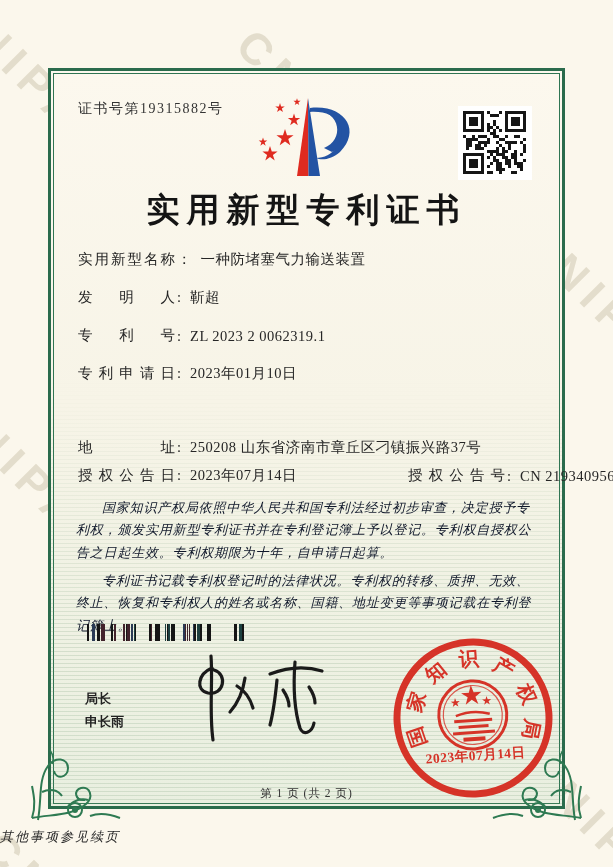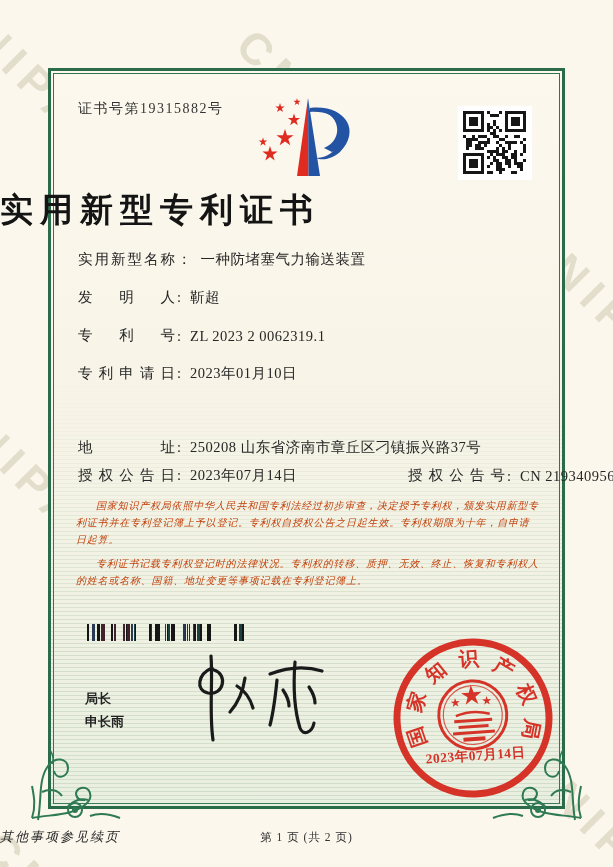--- a/index.html
+++ b/index.html
@@ -29,34 +29,34 @@
     mask-image:linear-gradient(180deg, transparent 0 42%, #000 78%);
     pointer-events:none;
   }
   .cert-no{
     position:absolute; left:78px; top:100px; font-size:14px; color:#343434;
     letter-spacing:1.5px; z-index:3;
   }
   .logo{ position:absolute; left:240px; top:96px; width:130px; height:84px; z-index:3;}
   .qr{ position:absolute; left:458px; top:106px; width:74px; height:74px; background:#fff; padding:0; z-index:3;}
   .title{
-    position:absolute; left:0; right:0; top:188px; text-align:left;
+    position:absolute; left:0; right:0; top:188px; text-align:center;
     font-size:33px; font-weight:700; letter-spacing:7px; color:#141414; z-index:3;
   }
   .field-row{ position:absolute; left:78px; font-size:14.5px; color:#262626; white-space:nowrap; z-index:3;}
   .flabel{
     display:inline-block; width:97px; text-align:justify; text-align-last:justify;
     -moz-text-align-last:justify; text-justify:inter-character; vertical-align:bottom;
   }
   .fcolon{ margin:0 9px 0 2px; }
   .fvalue{ letter-spacing:0.5px; }
   .grant-col{ position:absolute; left:330px; top:0; }
   .paras{
     position:absolute; left:76px; top:497px; width:463px; z-index:3;
-    font-size:10px; line-height:1.72; color:#c2410c; font-style:italic; letter-spacing:0.8px;
+    font-size:13px; line-height:1.72; color:#0f172a; font-style:italic; letter-spacing:0.8px;
   }
   .paras p{ margin:0 0 6px 0; text-indent:2em; }
   .barcode{ position:absolute; left:87px; top:624px; width:158px; height:17px; z-index:3;}
   .signer{
     position:absolute; left:85px; top:688px; z-index:3;
     font-family:"Liberation Sans","DejaVu Sans",sans-serif;
     font-size:13px; font-weight:600; color:#222; line-height:1.75;
   }
   .signature{ position:absolute; left:182px; top:652px; width:160px; height:95px; z-index:4;}
   .seal{
@@ -68,21 +68,21 @@
     position:absolute; font-family:"Liberation Sans","DejaVu Sans",sans-serif;
     font-weight:700; font-size:20px; color:#d5261b; white-space:nowrap;
   }
   .seal-date{
     position:absolute; left:0; right:0; top:114px; text-align:center;
     font-size:13.5px; font-weight:700; color:#d5261b; letter-spacing:0.5px;
     font-family:"Liberation Serif","DejaVu Serif",serif;
   }
   .page-info{
     position:absolute; left:0; right:0; top:786px; text-align:center;
-    font-size:11.5px; color:#333; z-index:3; letter-spacing:1px;margin-top:44px;
+    font-size:11.5px; color:#333; z-index:3; letter-spacing:1px;
   }
   .footer-note{
     position:absolute; left:0; right:0; top:828px; text-align:left;
     font-size:13px; font-style:italic; color:#2a2a2a; letter-spacing:2px;
   }
   .flourish{ position:absolute; width:100px; height:95px; z-index:4;}
   .flourish.left{ left:28px; top:728px; }
   .flourish.right{ left:485px; top:728px; transform:scaleX(-1); }
 </style>
 </head>

